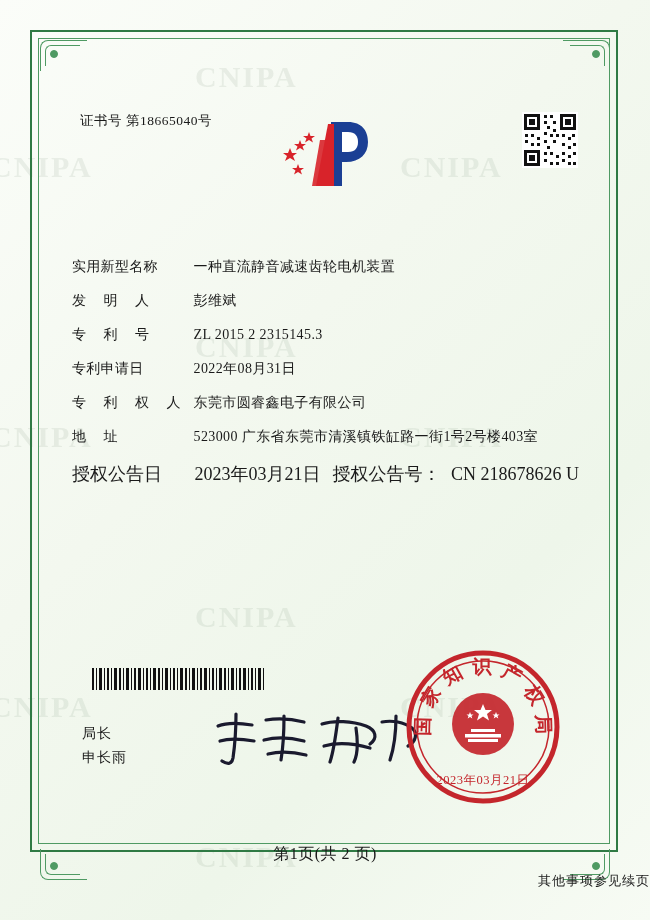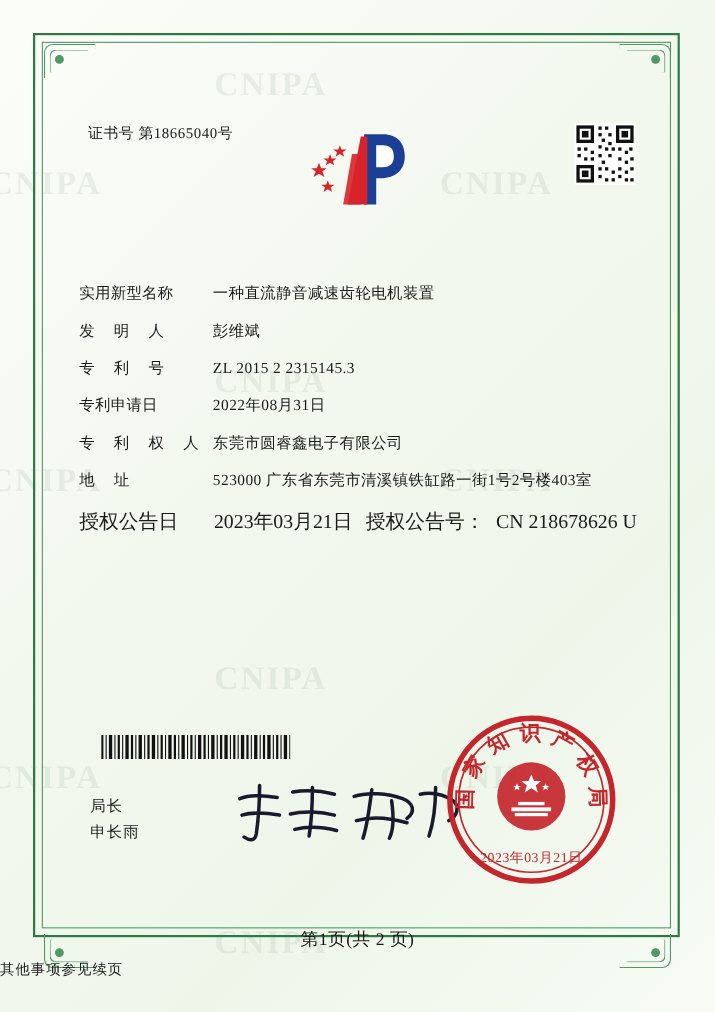--- a/index.html
+++ b/index.html
@@ -210,21 +210,21 @@
     left: 0; right: 0; top: 784px;
     text-align: center;
     font-family: "Liberation Serif", serif;
     font-size: 16px;
     color: #1a1a1a;
     letter-spacing: 0.5px;
   }
   .footnote {
     position: absolute;
     left: 0; right: 0; top: 872px;
-    text-align: left;
+    text-align: right;
     font-family: "Liberation Serif", serif;
     font-size: 13px;
     color: #1a1a1a;
     letter-spacing: 1px;
   }
 </style>
 </head>
 <body>
 
 <div class="page">

